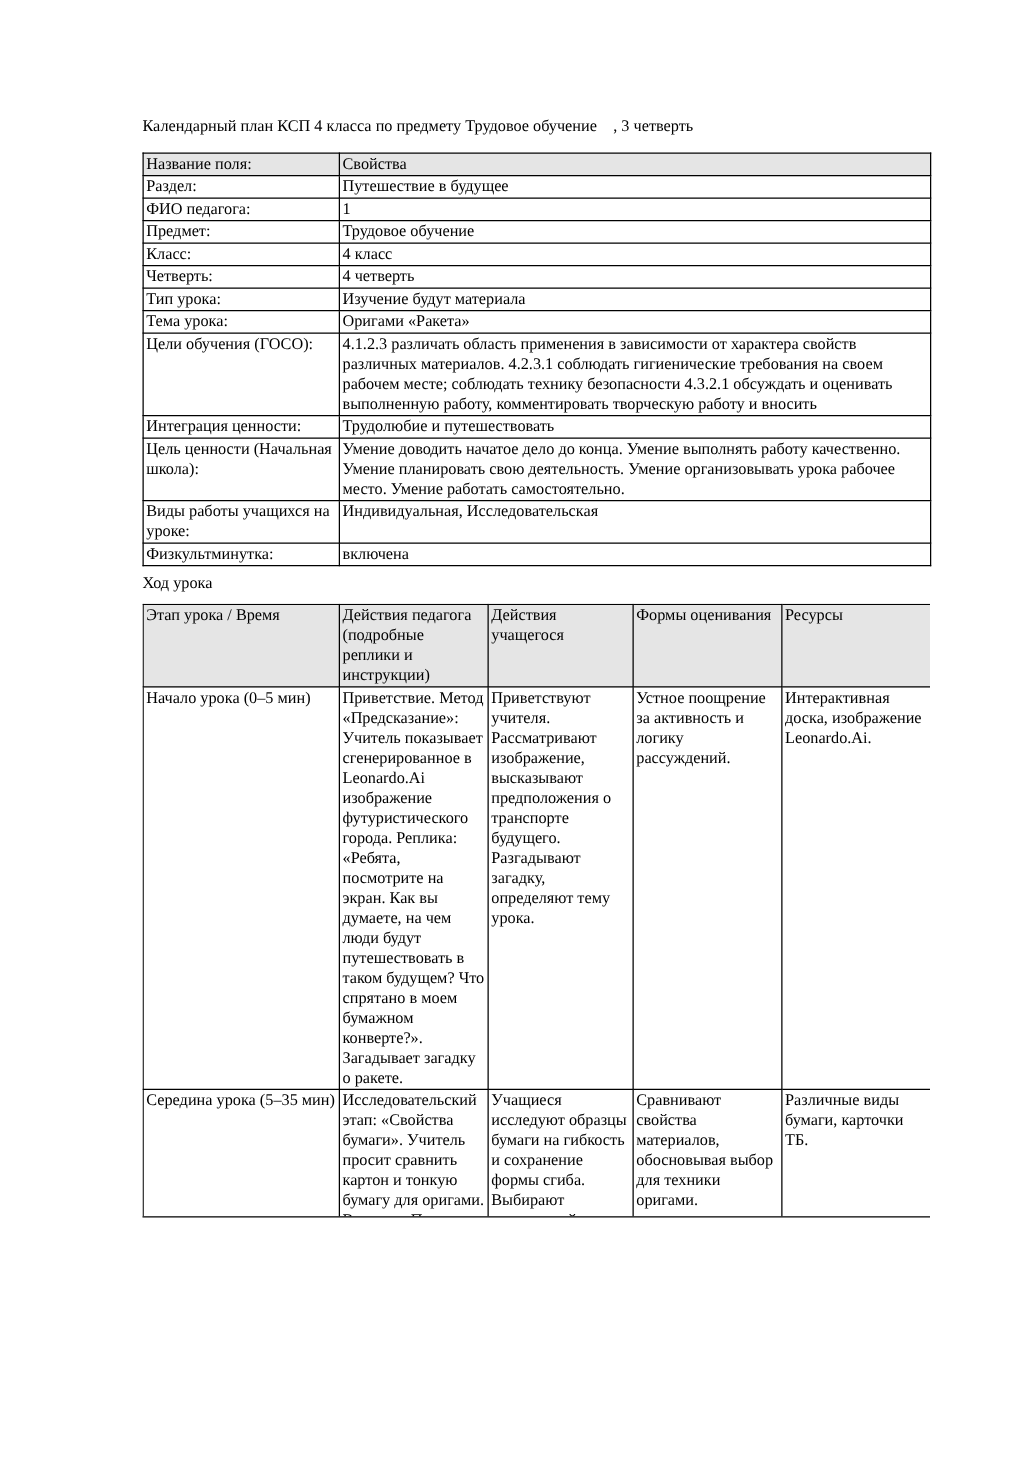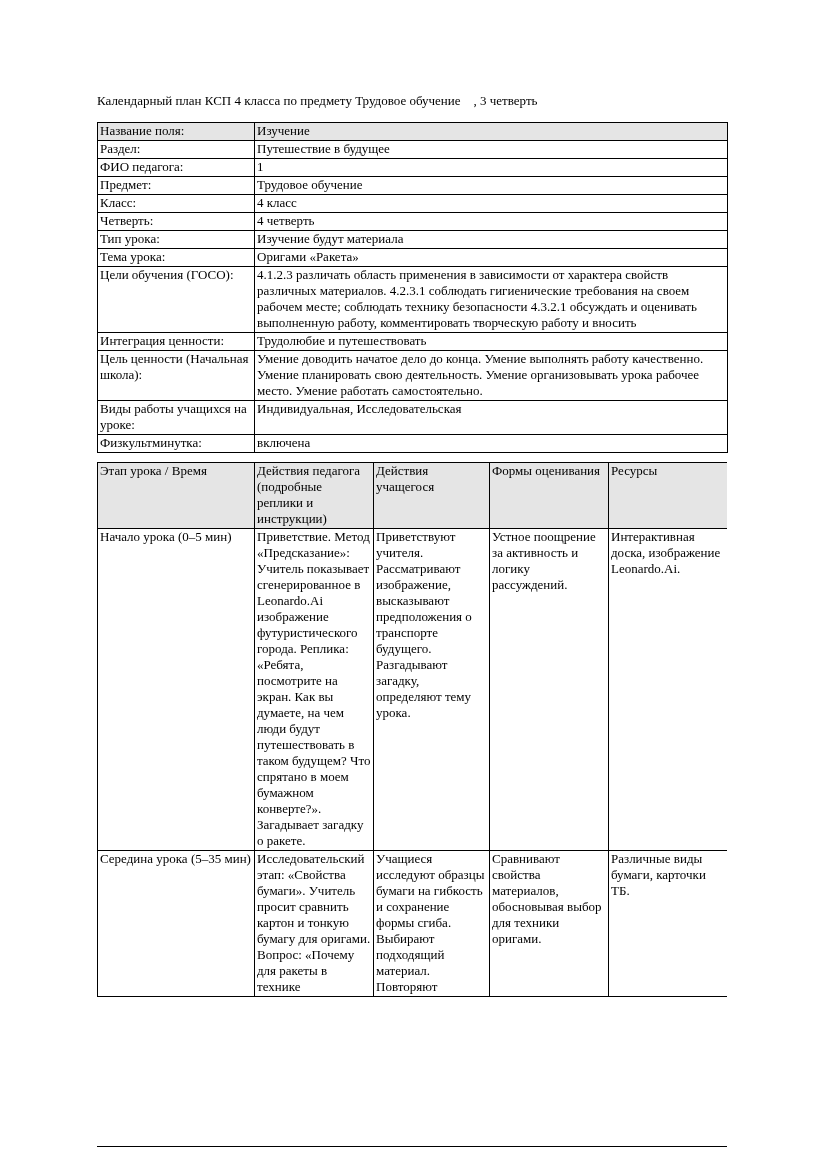--- a/index.html
+++ b/index.html
@@ -11,21 +11,21 @@
     position: relative;
     width: 827px;
     height: 1170px;
     background: #ffffff;
     color: #000000;
     font-family: "Liberation Serif", serif;
     overflow: hidden;
   }
   .content {
     position: absolute;
-    left: 97px;
+    left: 114px;
     top: 93px;
     width: 630px;
   }
   .doc-title {
     font-size: 13px;
     line-height: 16px;
     white-space: pre-wrap;
   }
   table {
     border-collapse: collapse;
@@ -50,21 +50,21 @@
     background: #e5e5e5;
   }
   .section-heading {
     font-size: 13px;
     line-height: 16px;
     margin-top: 5px;
   }
   .flow-clip {
     margin-top: 9px;
     width: 630px;
-    height: 685px;
+    height: 491px;
     overflow: hidden;
     border-bottom: 1px solid #000000;
     box-sizing: border-box;
   }
 </style>
 </head>
 <body>
 
 <div class="page">
   <div class="content">
@@ -72,21 +72,21 @@
     <div class="doc-title">Календарный план КСП 4 класса по предмету Трудовое обучение    , 3 четверть</div>
 
     <table class="fields-table">
       <colgroup>
           <col style="width:157px">
           <col style="width:473px">
         </colgroup>
       <tbody>
         <tr class="hdr">
           <td>Название поля:</td>
-          <td>Изучение</td>
+          <td>Свойства</td>
         </tr>
         <tr>
           <td>Раздел:</td>
           <td>Путешествие в будущее</td>
         </tr>
         <tr>
           <td>ФИО педагога:</td>
           <td>1</td>
         </tr>
         <tr>
@@ -125,20 +125,21 @@
           <td>Виды работы учащихся на уроке:</td>
           <td>Индивидуальная, Исследовательская</td>
         </tr>
         <tr>
           <td>Физкультминутка:</td>
           <td>включена</td>
         </tr>
       </tbody>
     </table>
 
+    <div class="section-heading">Ход урока</div>
 
     <div class="flow-clip">
       <table class="lesson-table">
         <colgroup>
           <col style="width:157px">
             <col style="width:119px">
             <col style="width:116px">
             <col style="width:119px">
             <col style="width:119px">
         </colgroup>

